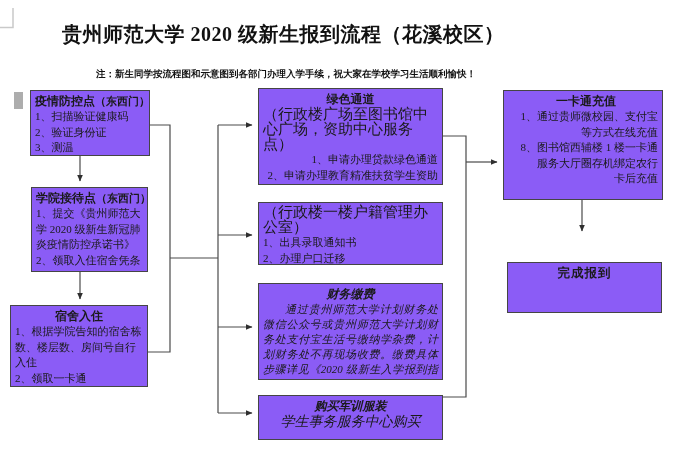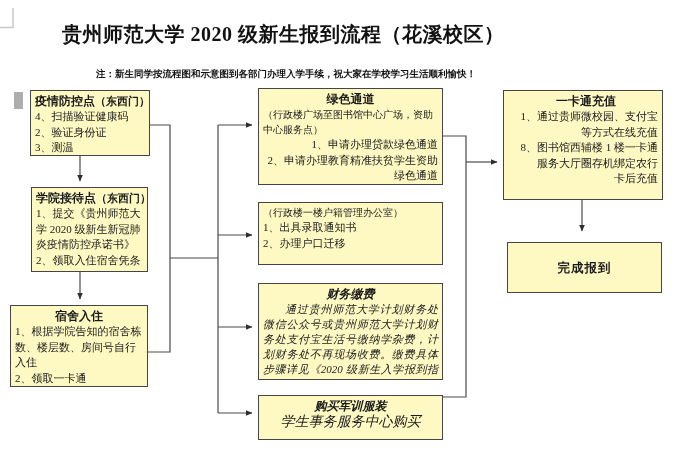--- a/index.html
+++ b/index.html
@@ -10,35 +10,35 @@
   .stage{position:absolute;left:0;top:0;width:572px;height:456px;}
   .doc-title{
     position:absolute;left:62px;top:21px;font-size:20px;font-weight:bold;
     letter-spacing:0.5px;white-space:nowrap;color:#111;
   }
   .doc-note{
     position:absolute;left:96px;top:60px;font-size:9.5px;font-weight:bold;
     white-space:nowrap;color:#111;margin-top:8px;
   }
   .bx{
-    position:absolute;border:1px solid #454545;background:#fef9c3;box-sizing:border-box;
+    position:absolute;border:1px solid #454545;background:#8b5cf6;box-sizing:border-box;
     padding:2px 4px 2px 4px;overflow:hidden;
   }
   .hd{
     text-align:center;font-weight:bold;font-size:12px;line-height:16px;
     font-family:"Liberation Sans","DejaVu Sans",sans-serif;white-space:nowrap;
   }
   .hd .sfx{font-size:11px;}
-  .loc{font-size:10px;line-height:15px;text-align:left;}
+  .loc{font-size:15px;line-height:15px;text-align:left;}
   .items{font-size:11px;line-height:15.5px;}
   .items .it{text-align:left;}
   .items.hang .it{padding-left:1.9em;text-indent:-1.9em;text-align:right;}
   .para{font-size:11px;line-height:15px;text-indent:2em;text-align:justify;}
   .center-body{font-size:14px;line-height:15px;text-align:center;}
-  .done-box{display:flex;align-items:center;justify-content:center;}
+  .done-box{display:flex;justify-content:center;margin-top:20px;}
   .done-box .hd{font-size:12.5px;letter-spacing:1px;}
   svg.wires{position:absolute;left:0;top:0;pointer-events:none;}
   .anchor-mark{position:absolute;left:14px;top:92px;width:9px;height:17px;background:#adadad;}
 </style>
 </head>
 <body>
 
 <div class="stage">
 
   <svg class="wires" width="700" height="456" viewBox="0 0 700 456">
@@ -72,21 +72,21 @@
 
       <path d="M443,136 H466 V397 H443"></path>
       <line x1="466" y1="162" x2="497" y2="162" marker-end="url(#ar)"></line>
       <line x1="582" y1="200" x2="582" y2="231" marker-end="url(#ar)"></line>
     </g>
   </svg>
 
   <div class="bx" style="left:30px;top:90px;width:120px;height:66px;">
     <div class="hd"><span>疫情防控点</span><span class="sfx">（东西门）</span></div>
     <div class="items">
-      <div class="it">4、扫描验证健康码</div>
+      <div class="it">1、扫描验证健康码</div>
       <div class="it">2、验证身份证</div>
       <div class="it">3、测温</div>
     </div>
   </div>
 
   <div class="bx" style="left:31px;top:187px;width:117px;height:85px;">
     <div class="hd"><span>学院接待点</span><span class="sfx">（东西门）</span></div>
     <div class="items">
       <div class="it">1、提交《贵州师范大学 2020 级新生新冠肺炎疫情防控承诺书》</div>
       <div class="it">2、领取入住宿舍凭条</div>

